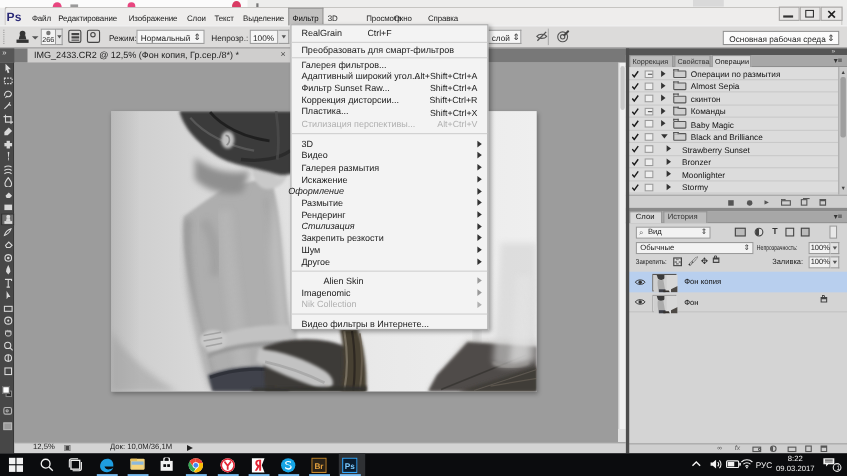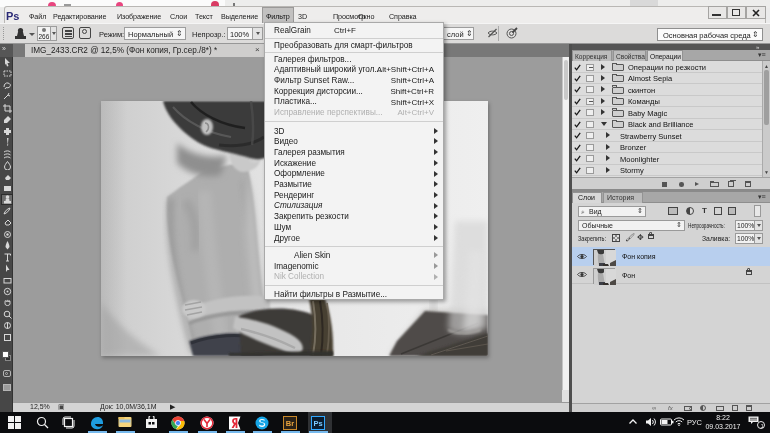--- a/index.html
+++ b/index.html
@@ -371,21 +371,21 @@
       <svg width="7" height="7" viewBox="0 0 7 7">
         <path d="M0.8 3.6 L2.6 5.8 L6.2 0.8" stroke="#1a1a1a" stroke-width="1.3" fill="none"></path>
       </svg>
     </div>
     <div class="abs" style="left: 586px; top: 63.5px; width: 8px; height: 7px; background: rgb(239, 239, 239); border: 1px solid rgb(154, 154, 154);">
       <div style="position:absolute;left:1.5px;top:2px;width:4px;height:1.5px;background:#555;"></div>
     </div>
     <div class="abs" style="left: 601px; top: 63.5px; width: 0px; height: 0px; border-top: 3.5px solid transparent; border-bottom: 3.5px solid transparent; border-left: 4.5px solid rgb(51, 51, 51);"></div>
     <div class="abs" style="left: 612px; top: 64px; width: 12px; height: 7px; border: 1px solid rgb(85, 85, 85); background: rgb(207, 207, 207); border-radius: 1px;"></div>
     <div class="abs" style="left: 612px; top: 62.5px; width: 5px; height: 2px; border-top: 1px solid rgb(85, 85, 85); border-right: 1px solid rgb(85, 85, 85); border-left: 1px solid rgb(85, 85, 85); border-image: initial; border-bottom: none; background: rgb(207, 207, 207);"></div>
-    <div class="abs" style="left: 628px; top: 63px; font-size: 7.5px; color: rgb(17, 17, 17); white-space: nowrap;">Операции по резкости</div>
+    <div class="abs" style="left: 628px; top: 63px; font-size: 7.5px; color: rgb(17, 17, 17); white-space: nowrap;">Операции по размытия</div>
     <div class="abs" style="left: 569px; top: 83.4px; width: 193px; height: 1px; background: rgb(201, 201, 201);"></div>
     <div class="abs" style="left: 574px; top: 74.95px; width: 7px; height: 7px;">
       <svg width="7" height="7" viewBox="0 0 7 7">
         <path d="M0.8 3.6 L2.6 5.8 L6.2 0.8" stroke="#1a1a1a" stroke-width="1.3" fill="none"></path>
       </svg>
     </div>
     <div class="abs" style="left: 586px; top: 74.95px; width: 8px; height: 7px; background: rgb(239, 239, 239); border: 1px solid rgb(154, 154, 154);"></div>
     <div class="abs" style="left: 601px; top: 74.95px; width: 0px; height: 0px; border-top: 3.5px solid transparent; border-bottom: 3.5px solid transparent; border-left: 4.5px solid rgb(51, 51, 51);"></div>
     <div class="abs" style="left: 612px; top: 75.45px; width: 12px; height: 7px; border: 1px solid rgb(85, 85, 85); background: rgb(207, 207, 207); border-radius: 1px;"></div>
     <div class="abs" style="left: 612px; top: 73.95px; width: 5px; height: 2px; border-top: 1px solid rgb(85, 85, 85); border-right: 1px solid rgb(85, 85, 85); border-left: 1px solid rgb(85, 85, 85); border-image: initial; border-bottom: none; background: rgb(207, 207, 207);"></div>
@@ -587,32 +587,32 @@
     <div class="abs" style="left: 265px; top: 51.96px; width: 178px; height: 1px; background: rgb(207, 207, 207);"></div>
     <div class="abs" style="left: 274px; top: 54.5px; font-size: 8.2px; color: rgb(26, 26, 26); white-space: nowrap;">Галерея фильтров...</div>
     <div class="abs" style="left: 274px; top: 65.2px; font-size: 8.2px; color: rgb(26, 26, 26); white-space: nowrap;">Адаптивный широкий угол...</div>
     <div class="abs" style="left: 334px; top: 65.4px; width: 100px; text-align: right; font-size: 8px; color: rgb(26, 26, 26);">Alt+Shift+Ctrl+A</div>
     <div class="abs" style="left: 274px; top: 75.9px; font-size: 8.2px; color: rgb(26, 26, 26); white-space: nowrap;">Фильтр Sunset Raw...</div>
     <div class="abs" style="left: 334px; top: 76.1px; width: 100px; text-align: right; font-size: 8px; color: rgb(26, 26, 26);">Shift+Ctrl+A</div>
     <div class="abs" style="left: 274px; top: 86.6px; font-size: 8.2px; color: rgb(26, 26, 26); white-space: nowrap;">Коррекция дисторсии...</div>
     <div class="abs" style="left: 334px; top: 86.8px; width: 100px; text-align: right; font-size: 8px; color: rgb(26, 26, 26);">Shift+Ctrl+R</div>
     <div class="abs" style="left: 274px; top: 97.3px; font-size: 8.2px; color: rgb(26, 26, 26); white-space: nowrap;">Пластика...</div>
     <div class="abs" style="left: 334px; top: 97.5px; width: 100px; text-align: right; font-size: 8px; color: rgb(26, 26, 26);">Shift+Ctrl+X</div>
-    <div class="abs" style="left: 274px; top: 108px; font-size: 8.2px; color: rgb(176, 176, 176); white-space: nowrap;">Исправление перспективы...</div>
+    <div class="abs" style="left: 274px; top: 108px; font-size: 8.2px; color: rgb(176, 176, 176); white-space: nowrap;">Стилизация перспективы...</div>
     <div class="abs" style="left: 334px; top: 108.2px; width: 100px; text-align: right; font-size: 8px; color: rgb(176, 176, 176);">Alt+Ctrl+V</div>
     <div class="abs" style="left: 265px; top: 121.21px; width: 178px; height: 1px; background: rgb(207, 207, 207);"></div>
     <div class="abs" style="left: 274px; top: 126.5px; font-size: 8.2px; color: rgb(26, 26, 26); white-space: nowrap;">3D</div>
     <div class="abs" style="left: 434px; top: 127.7px; width: 0px; height: 0px; border-top: 3px solid transparent; border-bottom: 3px solid transparent; border-left: 4.5px solid rgb(51, 51, 51);"></div>
     <div class="abs" style="left: 274px; top: 137.2px; font-size: 8.2px; color: rgb(26, 26, 26); white-space: nowrap;">Видео</div>
     <div class="abs" style="left: 434px; top: 138.4px; width: 0px; height: 0px; border-top: 3px solid transparent; border-bottom: 3px solid transparent; border-left: 4.5px solid rgb(51, 51, 51);"></div>
     <div class="abs" style="left: 274px; top: 147.9px; font-size: 8.2px; color: rgb(26, 26, 26); white-space: nowrap;">Галерея размытия</div>
     <div class="abs" style="left: 434px; top: 149.1px; width: 0px; height: 0px; border-top: 3px solid transparent; border-bottom: 3px solid transparent; border-left: 4.5px solid rgb(51, 51, 51);"></div>
     <div class="abs" style="left: 274px; top: 158.6px; font-size: 8.2px; color: rgb(26, 26, 26); white-space: nowrap;">Искажение</div>
     <div class="abs" style="left: 434px; top: 159.8px; width: 0px; height: 0px; border-top: 3px solid transparent; border-bottom: 3px solid transparent; border-left: 4.5px solid rgb(51, 51, 51);"></div>
-    <div class="abs" style="left: 274px; top: 169.3px; font-size: 8.2px; color: rgb(26, 26, 26); white-space: nowrap;">Оформление</div>
+    <div class="abs" style="left: 262px; top: 169.3px; font-size: 8.2px; color: rgb(26, 26, 26); white-space: nowrap; font-style: italic;">Оформление</div>
     <div class="abs" style="left: 434px; top: 170.5px; width: 0px; height: 0px; border-top: 3px solid transparent; border-bottom: 3px solid transparent; border-left: 4.5px solid rgb(51, 51, 51);"></div>
     <div class="abs" style="left: 274px; top: 180px; font-size: 8.2px; color: rgb(26, 26, 26); white-space: nowrap;">Размытие</div>
     <div class="abs" style="left: 434px; top: 181.2px; width: 0px; height: 0px; border-top: 3px solid transparent; border-bottom: 3px solid transparent; border-left: 4.5px solid rgb(51, 51, 51);"></div>
     <div class="abs" style="left: 274px; top: 190.7px; font-size: 8.2px; color: rgb(26, 26, 26); white-space: nowrap;">Рендеринг</div>
     <div class="abs" style="left: 434px; top: 191.9px; width: 0px; height: 0px; border-top: 3px solid transparent; border-bottom: 3px solid transparent; border-left: 4.5px solid rgb(51, 51, 51);"></div>
     <div class="abs" style="left: 274px; top: 201.4px; font-size: 8.2px; color: rgb(26, 26, 26); white-space: nowrap; font-style: italic;">Стилизация</div>
     <div class="abs" style="left: 434px; top: 202.6px; width: 0px; height: 0px; border-top: 3px solid transparent; border-bottom: 3px solid transparent; border-left: 4.5px solid rgb(51, 51, 51);"></div>
     <div class="abs" style="left: 274px; top: 212.1px; font-size: 8.2px; color: rgb(26, 26, 26); white-space: nowrap;">Закрепить резкости</div>
     <div class="abs" style="left: 434px; top: 213.3px; width: 0px; height: 0px; border-top: 3px solid transparent; border-bottom: 3px solid transparent; border-left: 4.5px solid rgb(51, 51, 51);"></div>
     <div class="abs" style="left: 274px; top: 222.8px; font-size: 8.2px; color: rgb(26, 26, 26); white-space: nowrap;">Шум</div>
@@ -620,21 +620,21 @@
     <div class="abs" style="left: 274px; top: 233.5px; font-size: 8.2px; color: rgb(26, 26, 26); white-space: nowrap;">Другое</div>
     <div class="abs" style="left: 434px; top: 234.7px; width: 0px; height: 0px; border-top: 3px solid transparent; border-bottom: 3px solid transparent; border-left: 4.5px solid rgb(51, 51, 51);"></div>
     <div class="abs" style="left: 265px; top: 246.26px; width: 178px; height: 1px; background: rgb(207, 207, 207);"></div>
     <div class="abs" style="left: 274px; top: 251px; font-size: 8.2px; color: rgb(26, 26, 26); white-space: nowrap; margin-left: 20px;">Alien Skin</div>
     <div class="abs" style="left: 434px; top: 252.2px; width: 0px; height: 0px; border-top: 3px solid transparent; border-bottom: 3px solid transparent; border-left: 4.5px solid rgb(153, 153, 153);"></div>
     <div class="abs" style="left: 274px; top: 261.7px; font-size: 8.2px; color: rgb(26, 26, 26); white-space: nowrap;">Imagenomic</div>
     <div class="abs" style="left: 434px; top: 262.9px; width: 0px; height: 0px; border-top: 3px solid transparent; border-bottom: 3px solid transparent; border-left: 4.5px solid rgb(153, 153, 153);"></div>
     <div class="abs" style="left: 274px; top: 272.4px; font-size: 8.2px; color: rgb(176, 176, 176); white-space: nowrap;">Nik Collection</div>
     <div class="abs" style="left: 434px; top: 273.6px; width: 0px; height: 0px; border-top: 3px solid transparent; border-bottom: 3px solid transparent; border-left: 4.5px solid rgb(176, 176, 176);"></div>
     <div class="abs" style="left: 265px; top: 285.16px; width: 178px; height: 1px; background: rgb(207, 207, 207);"></div>
-    <div class="abs" style="left: 274px; top: 289.9px; font-size: 8.2px; color: rgb(26, 26, 26); white-space: nowrap;">Найти фильтры в Размытие...</div>
+    <div class="abs" style="left: 274px; top: 289.9px; font-size: 8.2px; color: rgb(26, 26, 26); white-space: nowrap;">Видео фильтры в Интернете...</div>
   </div>
 
 <div class="abs" style="left:0;top:412px;width:770px;height:21px;background:#0b0c0e;z-index:10;"></div>
 <div id="taskbar" class="abs" style="left:0;top:0;z-index:11;">
     <div class="abs" style="left: 8px; top: 416px; width: 13px; height: 13px;">
       <svg width="13" height="13" viewBox="0 0 13 13">
         <rect x="0" y="0" width="6" height="6" fill="#f2f2f2"></rect>
         <rect x="7" y="0" width="6" height="6" fill="#f2f2f2"></rect>
         <rect x="0" y="7" width="6" height="6" fill="#f2f2f2"></rect>
         <rect x="7" y="7" width="6" height="6" fill="#f2f2f2"></rect>

